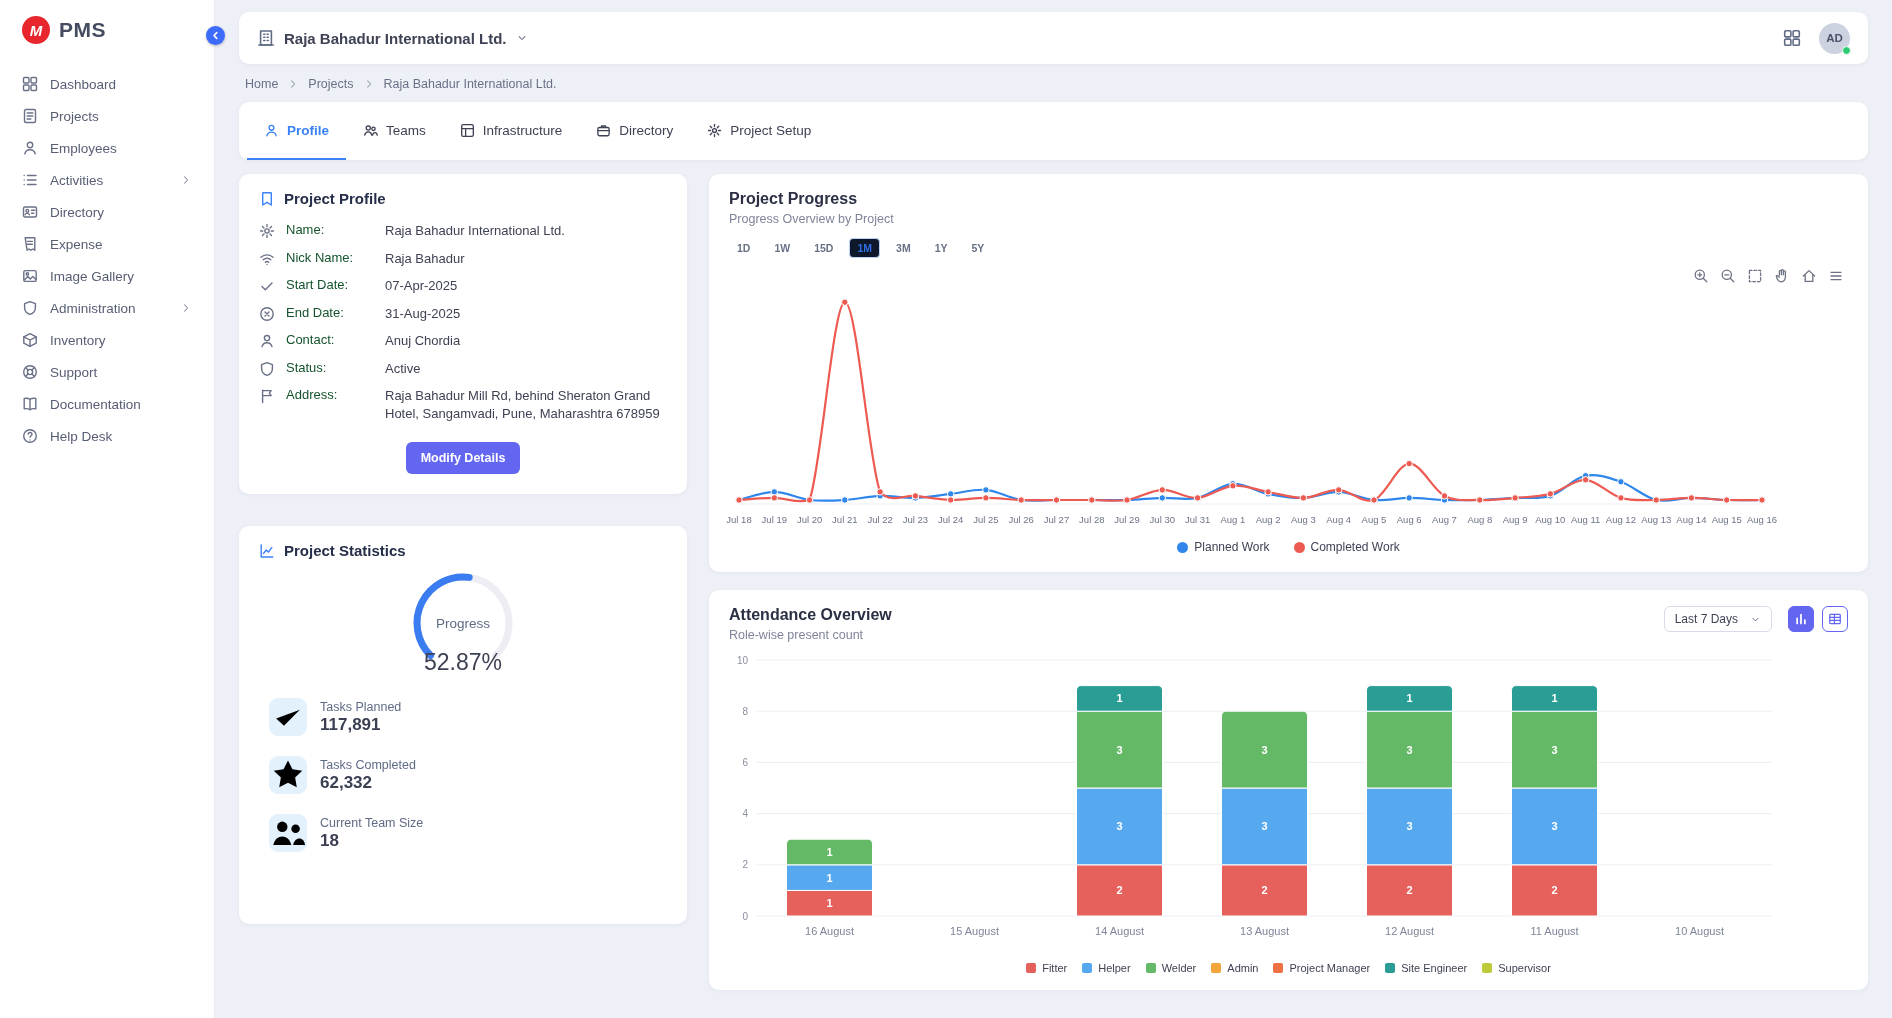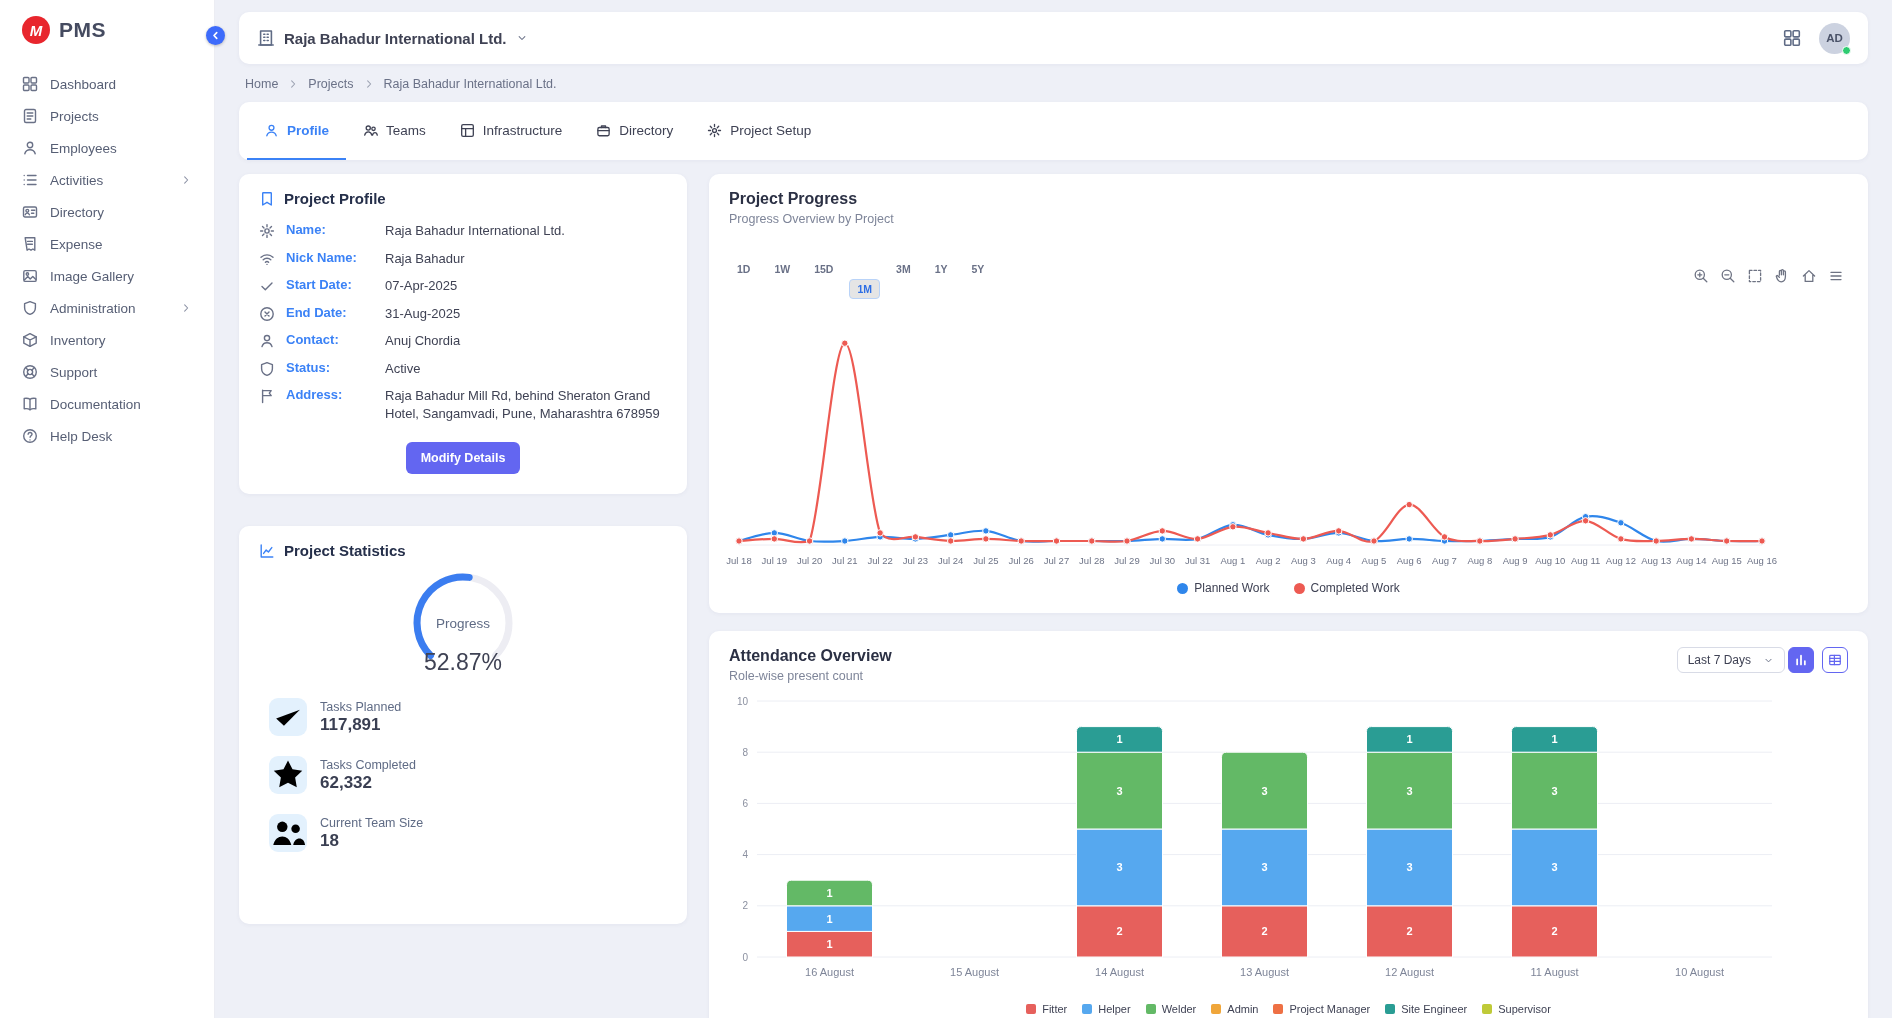--- a/index.html
+++ b/index.html
@@ -52,54 +52,54 @@
 
   .card-pad { padding:16px 20px; }
   .card-title { display:flex; align-items:center; gap:9px; font-size:15px; font-weight:bold; color:#252f4a; }
   .card-title .ic { color:#3b82f6; }
 
   
   .profile-card { min-height:304px; }
   .profile-fields { margin-top:15px; display:flex; flex-direction:column; gap:10px; }
   .pf-row { display:flex; gap:11px; font-size:13px; align-items:flex-start; }
   .pf-row .ic { color:#6a7187; margin-top:1px; }
-  .pf-label { width:88px; color:#3b82f6; flex-shrink:0;font-weight:bold; }
+  .pf-label { width:88px; color:#14532d; flex-shrink:0; }
   .pf-value { color:#3f4254; line-height:1.35; }
   .modify-btn { display:block; margin:20px auto 4px; background:#6366f1; color:#fff; border:none; border-radius:6px; font-size:12.5px; font-weight:bold; padding:9px 15px; cursor:pointer; font-family:inherit; }
 
   
   .stats-card { min-height:398px; }
   .gauge-wrap { display:flex; flex-direction:column; align-items:center; margin-top:8px; }
   .gauge-value { font-size:23px; color:#3f4254; margin-top:-28px; text-align:center; }
   .stats-list { margin-top:16px; display:flex; flex-direction:column; gap:8px; padding:0 6px; }
   .stat-row { display:flex; align-items:center; gap:13px; padding:6px 4px; }
   .stat-ic { width:38px; height:38px; border-radius:9px; background:#e3f1fd; color:#2f86eb; display:flex; align-items:center; justify-content:center; }
   .stat-label { font-size:12.5px; color:#5f6b85; }
   .stat-value { font-size:17px; font-weight:bold; color:#3a3f52; margin-top:1px; }
 
   
   .progress-card { position:relative; padding-bottom:8px; }
   .pc-head { padding:16px 20px 0; }
   .pc-title { font-size:16px; font-weight:bold; color:#2b3044; }
   .pc-sub { font-size:12.5px; color:#7e8599; margin-top:4px; }
   .range-row { display:flex; gap:8px; margin-top:12px; padding:0 20px; }
   .range-btn { font-size:10.5px; font-weight:bold; color:#6a7187; padding:3px 7px; border-radius:4px; border:1px solid transparent; background:transparent; cursor:pointer; font-family:inherit; }
-  .range-btn.active { color:#2f6fe4; border-color:#b9d3f8; background:#e5e5e5;margin-top:41px; }
+  .range-btn.active { color:#2f6fe4; border-color:#b9d3f8; background:#0f172a; }
   .toolbar { position:absolute; right:24px; top:94px; display:flex; gap:11px; color:#6e7383; }
   .tool { width:16px; height:16px; cursor:pointer; display:inline-flex; }
   .tool svg { width:100%; height:100%; fill:none; stroke:currentColor; stroke-width:1.3; stroke-linecap:round; stroke-linejoin:round; }
   .line-chart-box { padding:10px 8px 0; }
   .chart-legend { display:flex; justify-content:center; gap:24px; font-size:12px; color:#3f4254; padding:6px 0 10px; }
   .legend-item { display:flex; align-items:center; gap:6px; cursor:pointer; }
   .legend-dot { width:11px; height:11px; border-radius:50%; }
 
   
   .att-card { padding-bottom:6px; }
   .att-head { display:flex; align-items:flex-start; padding:16px 20px 0; }
-  .att-right { margin-left:auto; display:flex; gap:3px; align-items:flex-end; }
+  .att-right { margin-left:auto; display:flex; gap:16px; align-items:flex-end; }
   .select-box { display:flex; align-items:center; gap:12px; border:1px solid #d8dbe6; border-radius:6px; padding:5px 10px; font-size:12px; color:#3f4254; cursor:pointer; background:#fff; }
   .select-box .ic { width:11px; height:11px; color:#6a7187; }
   .toggle-btn { width:26px; height:26px; border-radius:6px; display:flex; align-items:center; justify-content:center; cursor:pointer; border:1px solid #6366f1; }
   .toggle-btn .ic { width:14px; height:14px; }
   .toggle-btn.active { background:#6366f1; color:#fff; }
   .toggle-btn.inactive { background:#fff; color:#6366f1; }
   .bar-chart-box { padding:4px 12px 0; }
   .bar-legend { display:flex; justify-content:center; gap:15px; font-size:11px; color:#3f4254; padding:4px 0 10px; flex-wrap:wrap;margin-top:12px; }
   .legend-sq { width:10px; height:10px; border-radius:2px; }
 

